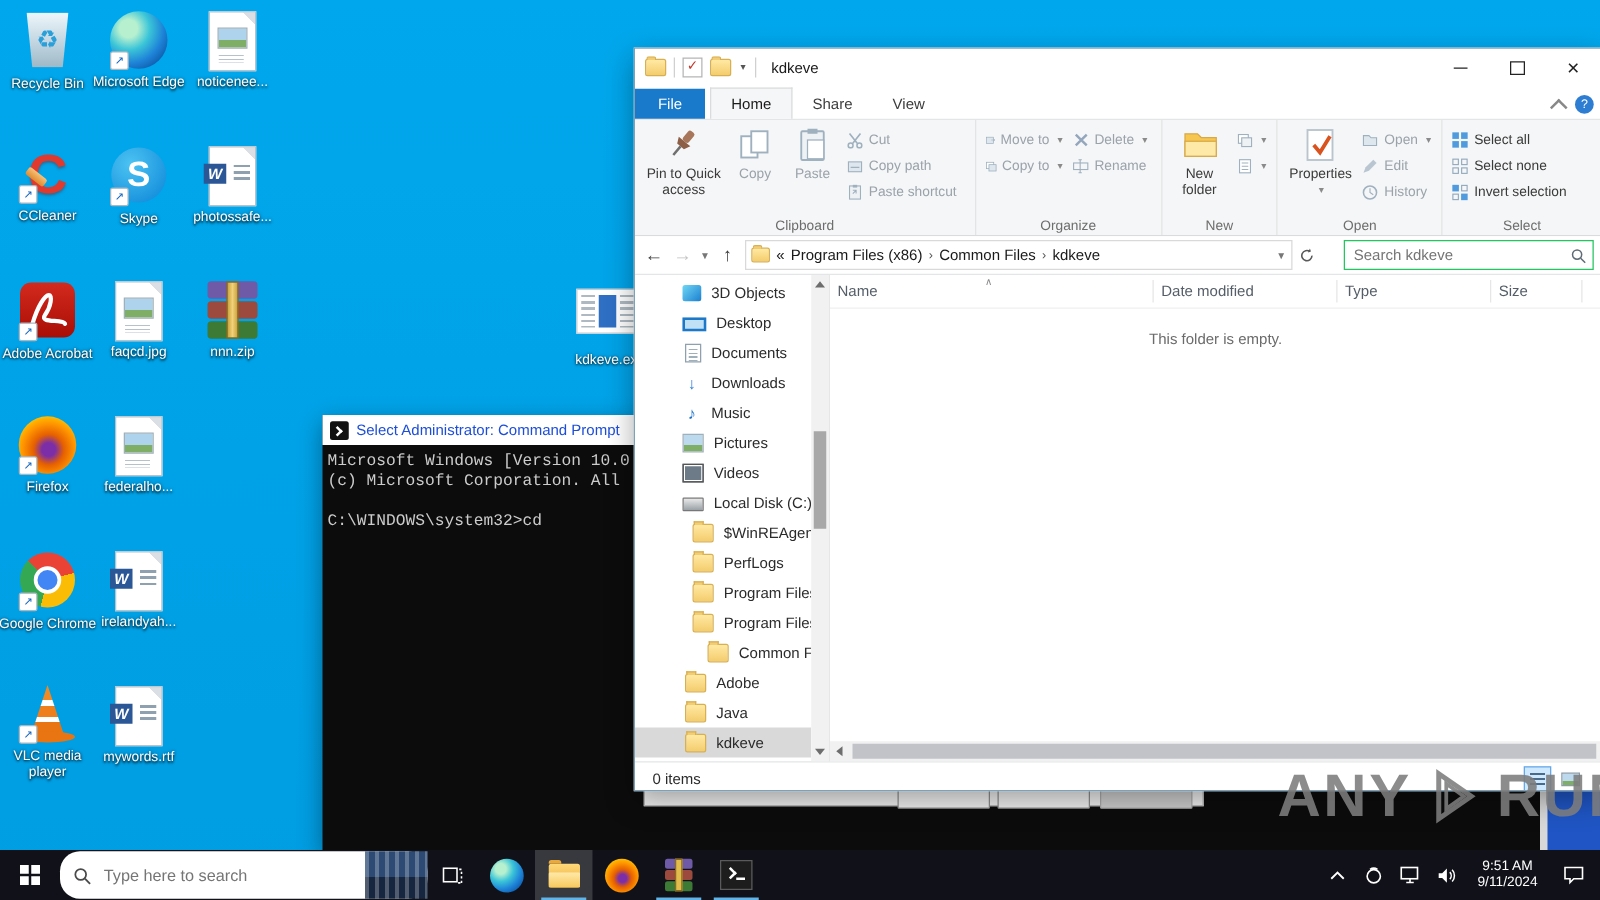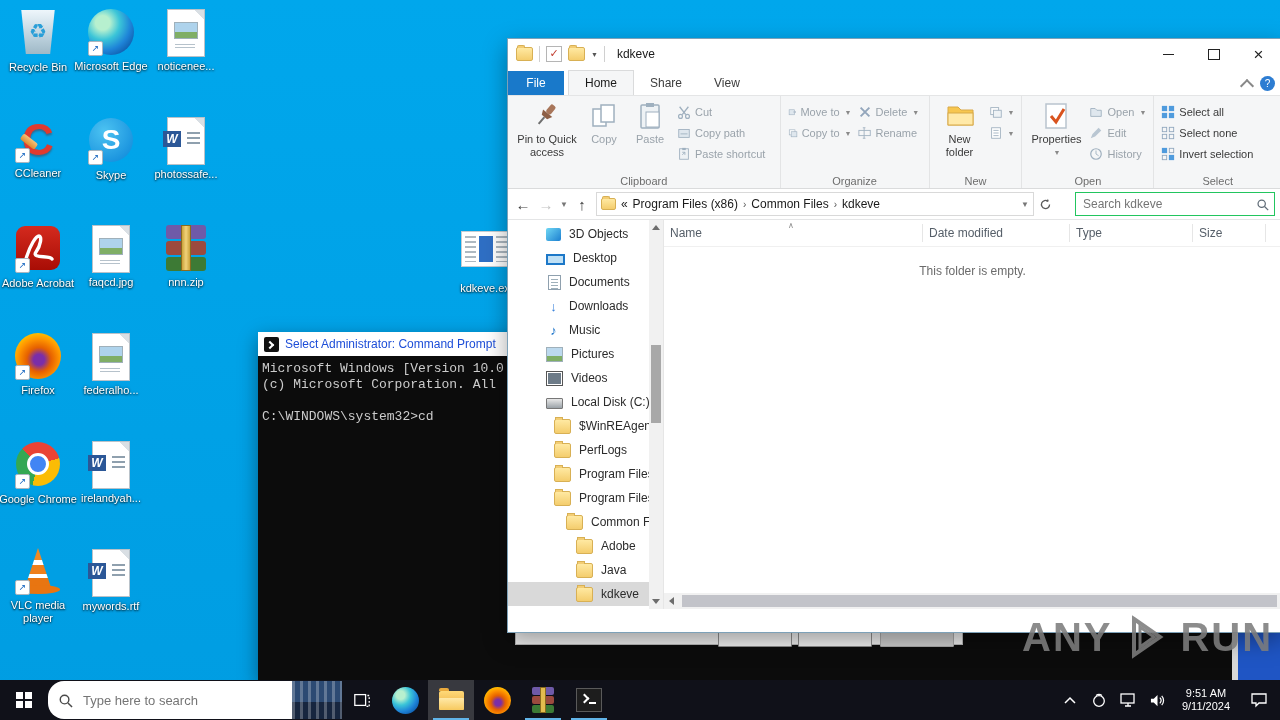--- a/index.html
+++ b/index.html
@@ -119,21 +119,21 @@
   .addrcaret{margin-left:auto;font-size:8px;color:#777;}
   .refresh{width:18px;text-align:center;}
   .searchbox{margin-left:auto;width:188px;height:22px;border:1px solid #22c55e;display:flex;align-items:center;padding:0 5px;}
   .searchbox input{border:none;outline:none;flex:1;font-size:12px;color:#707070;font-family:inherit;background:transparent;}
   
   .content{position:relative;height:389px;display:flex;}
   .navpane{width:141px;overflow:hidden;padding-top:2px;}
   .nitem{height:24px;display:flex;align-items:center;font-size:12px;color:#2b2b2b;white-space:nowrap;overflow:hidden;}
   .nitem.sel{background:#d9d9d9;}
   .nico{width:15px;height:13px;margin-right:8px;flex:none;position:relative;}
-  .ind1{padding-left:38px}.ind2{padding-left:46px}.ind3{padding-left:58px}.ind4{padding-left:68px}
+  .ind1{padding-left:38px}.ind2{padding-left:46px}.ind3{padding-left:58px}.ind4{padding-left:40px}
   .n-folder{background:linear-gradient(#ffe9a2,#f4cd6d);border:1px solid #d8b054;border-radius:2px;}
   .n-folder::before{content:"";position:absolute;top:-3px;left:0;width:6px;height:2px;background:#f3cd74;
     border:1px solid #d8b054;border-bottom:none;}
   .n-cube{background:linear-gradient(135deg,#6fd7f4,#1c7fd0);border-radius:2px;}
   .n-desktop{border:2px solid #1d78c8;height:7px;margin-top:2px;background:#bfe0f5;}
   .n-doc{width:11px;background:#fff;border:1px solid #8fa0ae;margin-left:2px;
     background-image:repeating-linear-gradient(180deg,#9fb0ba 1px,#9fb0ba 2px,transparent 2px,transparent 4px);background-size:7px 100%;background-position:2px 2px;background-repeat:no-repeat;}
   .n-down{color:#2f7bd9;font-weight:bold;font-size:13px;line-height:13px;text-align:center;}
   .n-music{color:#1670c8;font-size:13px;line-height:13px;text-align:center;}
   .n-pic{border:1px solid #9fb0ba;background:linear-gradient(180deg,#bcd9ee 0 60%,#7fae66 60%);}
@@ -153,21 +153,21 @@
   .hscroll{position:absolute;left:0;right:0;bottom:0;height:16px;background:#f1f1f1;}
   .hthumb{position:absolute;top:2px;height:12px;background:#c2c3c9;left:18px;right:4px;}
   .statusbar{height:26px;border-top:1px solid #e4e5e6;display:flex;align-items:center;padding:0 14px;color:#2b2b2b;}
   .viewbtns{margin-left:auto;display:flex;gap:4px;}
   .vb{width:20px;height:18px;border:1px solid transparent;display:flex;align-items:center;justify-content:center;}
   .vb.on{background:#cde8ff;border-color:#66a7e8;}
   .vb-lines{width:12px;height:10px;background:repeating-linear-gradient(180deg,#4a6a8a 0 2px,transparent 2px 4px);}
   .vb-thumb{width:13px;height:9px;border:1px solid #8a9aa8;background:linear-gradient(180deg,#bcd9ee 0 60%,#7fae66 60%);}
   
   .wm{position:absolute;left:1022px;top:604px;height:66px;display:flex;align-items:center;gap:8px;z-index:6;opacity:.88;}
-  .wm-text{font-size:40px;font-weight:bold;color:#7d7d7d;letter-spacing:2px;font-family:"Liberation Sans",sans-serif;}
+  .wm-text{font-size:48px;font-weight:bold;color:#7d7d7d;letter-spacing:2px;font-family:"Liberation Sans",sans-serif;}
   
   .taskbar{position:absolute;left:0;top:680px;width:1280px;height:40px;background:#101119;z-index:10;display:flex;align-items:stretch;}
   .tb-start{width:48px;display:flex;align-items:center;justify-content:center;}
   .winlogo{position:relative;width:17px;height:17px;}
   .winlogo div{position:absolute;width:7px;height:7px;background:#fff;}
   .winlogo .q2{left:9px}.winlogo .q3{top:9px}.winlogo .q4{left:9px;top:9px}
   .tb-search{width:284px;background:#fff;display:flex;align-items:center;padding:0 0 0 10px;margin:1px 0;position:relative;border-radius:16px;}
   .tb-search input{border:none;outline:none;font-size:13px;color:#5f5f5f;flex:1;margin-left:8px;font-family:inherit;background:transparent;}
   .tb-simg{width:50px;height:38px;flex:none;background:
      linear-gradient(180deg,#2c4a73 0 55%,#17263f 55%),
@@ -684,20 +684,31 @@
           <div class="hcell" style="width:66px"><span>Size</span></div>
         </div>
         <div class="emptymsg">This folder is empty.</div>
         <div class="hscroll">
           <span class="tri tri-left" style="left:5px;top:4px"></span>
           <div class="hthumb"></div>
         </div>
       </div>
     </div>
 
+    <div class="statusbar">
+      <span>0 items</span>
+      <div class="viewbtns">
+        <div class="vb on">
+            <span class="vb-lines"></span>
+          </div>
+        <div class="vb">
+            <span class="vb-thumb"></span>
+          </div>
+      </div>
+    </div>
   </div>
 
   <div class="wm">
     <span class="wm-text">ANY</span>
     <svg width="52" height="52" viewBox="0 0 52 52">
       <path d="M14 8l26 18-26 18z" fill="none" stroke="#7d7d7d" stroke-width="4"></path>
       <path d="M20 16l14 10-14 10z" fill="none" stroke="#7d7d7d" stroke-width="3"></path>
     </svg>
     <span class="wm-text">RUN</span>
   </div>

